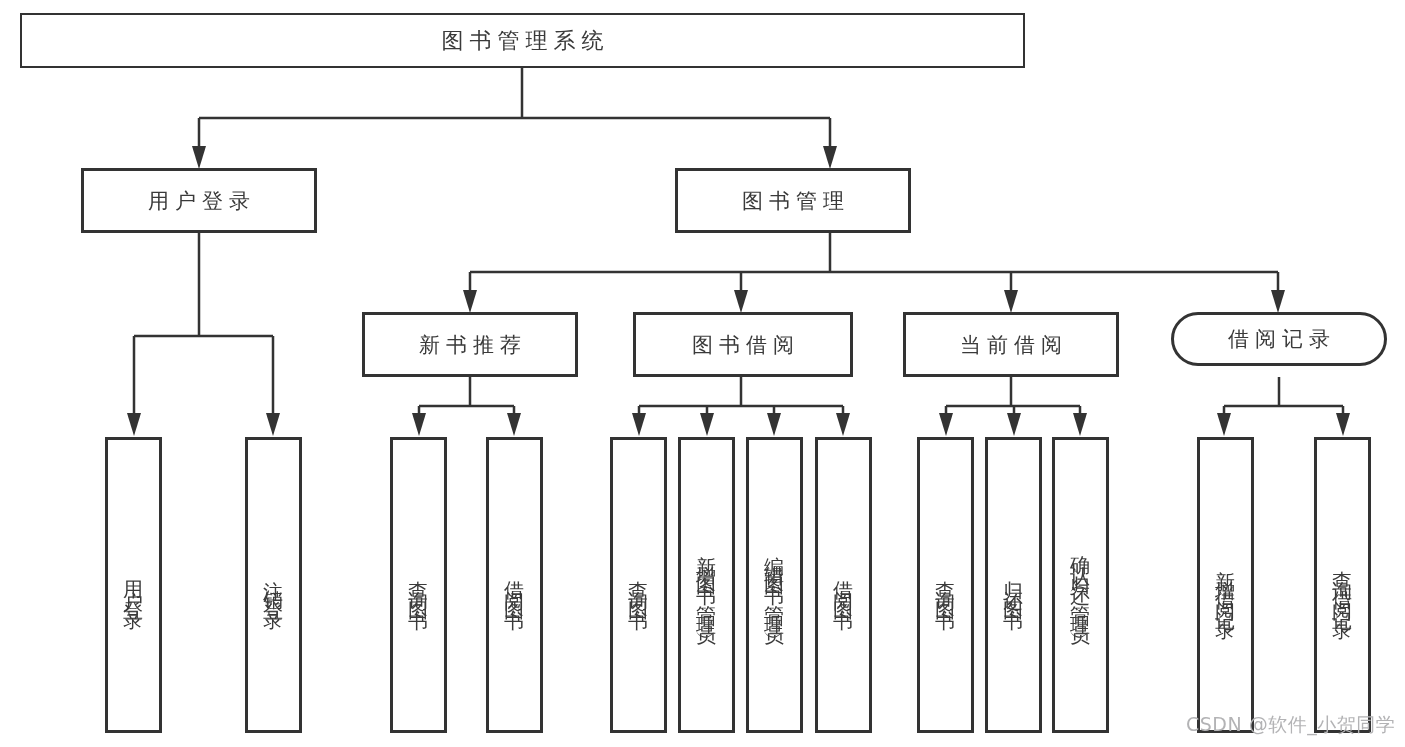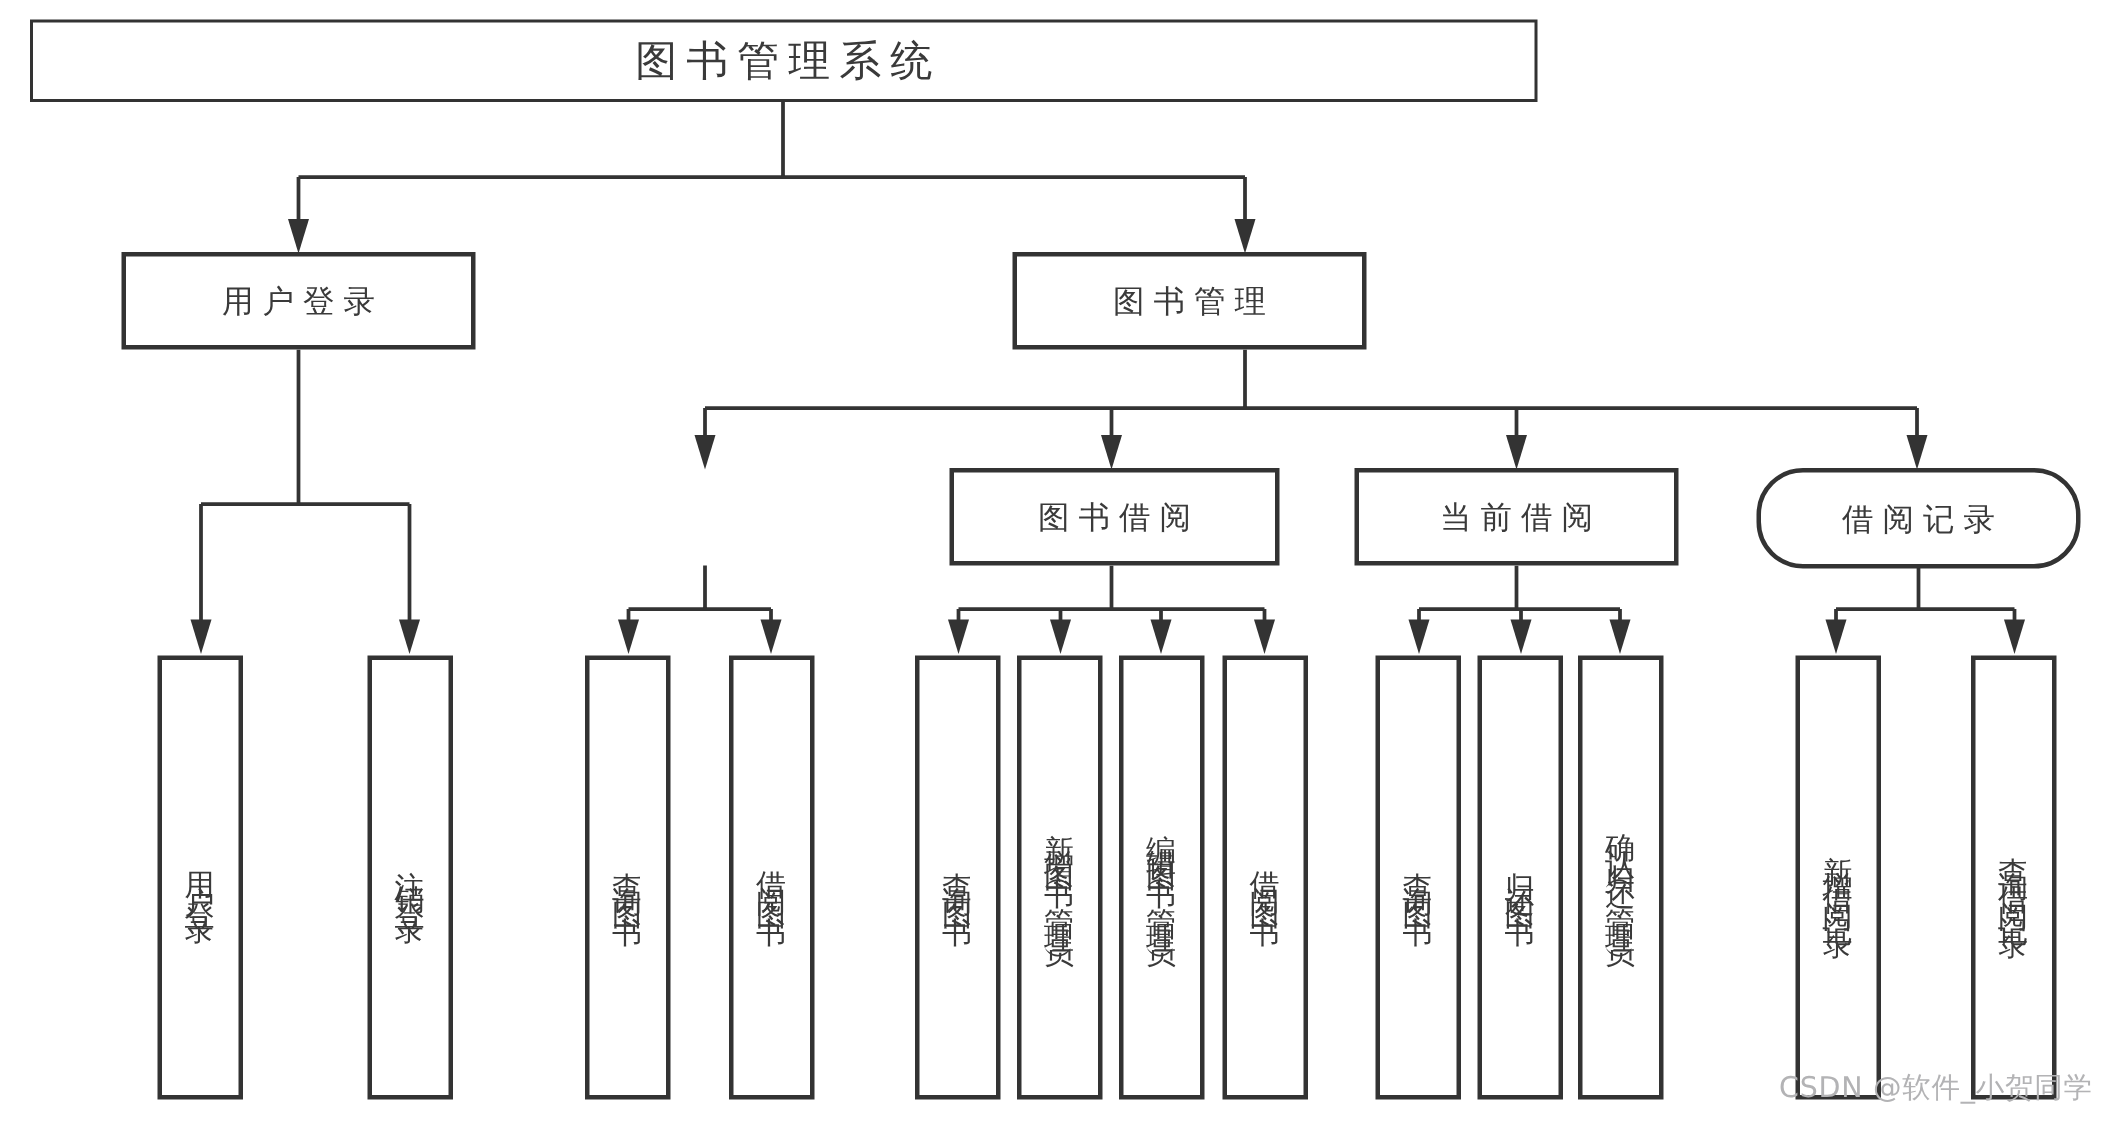--- a/index.html
+++ b/index.html
@@ -28,21 +28,21 @@
     justify-content: center;
     font-size: 21px;
     letter-spacing: 6px;
     text-indent: 6px;
     color: #3a3a3a;
     z-index: 2;
     white-space: nowrap;
   }
   .node.root {
     border-width: 2px;
-    font-size: 28px;
+    font-size: 22px;
   }
   .node.leaf {
     letter-spacing: 0;
     text-indent: 0;
   }
   .v-text {
     display: inline-block;
     writing-mode: vertical-rl;
     text-orientation: mixed;
     font-size: 20px;
@@ -104,23 +104,24 @@
       <polygon points="1217,413 1231,413 1224,436"></polygon>
       <polygon points="1336,413 1350,413 1343,436"></polygon>
     </g>
   </svg>
 
   <div class="node root" style="left:20px; top:13px; width:1005px; height:55px;">图书管理系统</div>
 
   <div class="node" style="left:81px; top:168px; width:236px; height:65px;">用户登录</div>
   <div class="node" style="left:675px; top:168px; width:236px; height:65px;">图书管理</div>
 
+  <div class="node" style="left:362px; top:312px; width:216px; height:65px;">新书推荐</div>
   <div class="node" style="left:633px; top:312px; width:220px; height:65px;">图书借阅</div>
   <div class="node" style="left:903px; top:312px; width:216px; height:65px;text-align:center;">当前借阅</div>
-  <div class="node" style="left:1171px; top:312px; width:216px; height:67px;border-radius:31px;">借阅记录</div>
+  <div class="node" style="left:1171px; top:312px; width:216px; height:54px;border-radius:31px;">借阅记录</div>
 
   <div class="node leaf" style="left:105px; top:437px; width:57px; height:296px;">
     <span class="v-text">用户登录</span>
   </div>
   <div class="node leaf" style="left:245px; top:437px; width:57px; height:296px;">
     <span class="v-text">注销登录</span>
   </div>
 
   <div class="node leaf" style="left:390px; top:437px; width:57px; height:296px;">
     <span class="v-text">查询图书</span>

